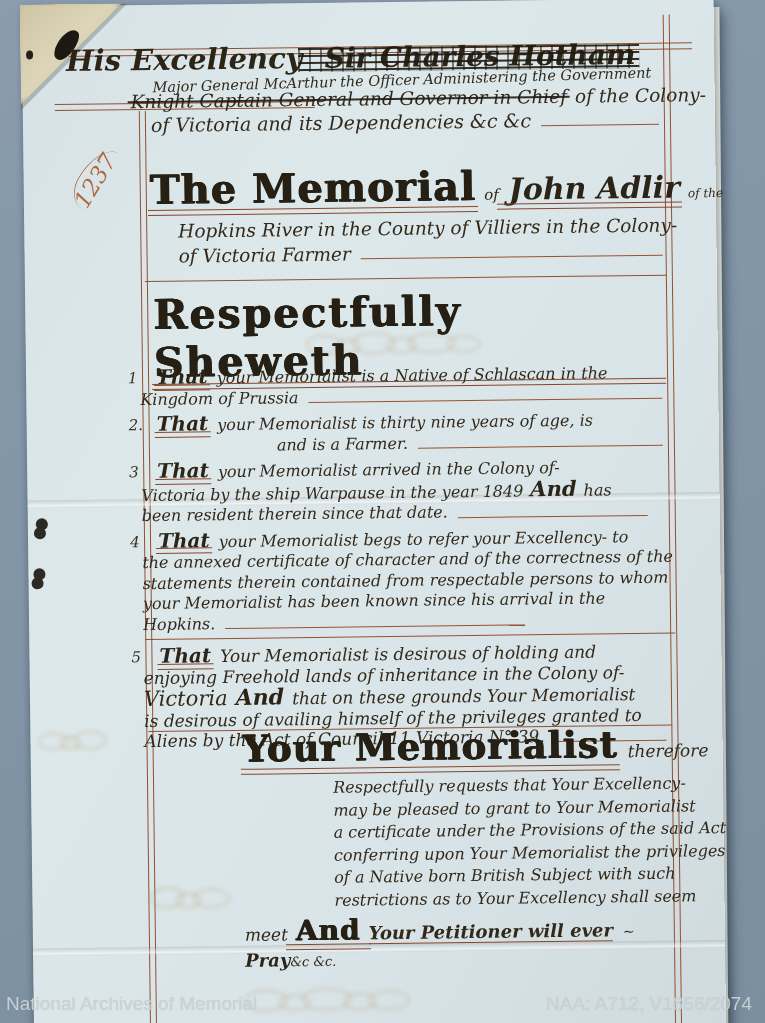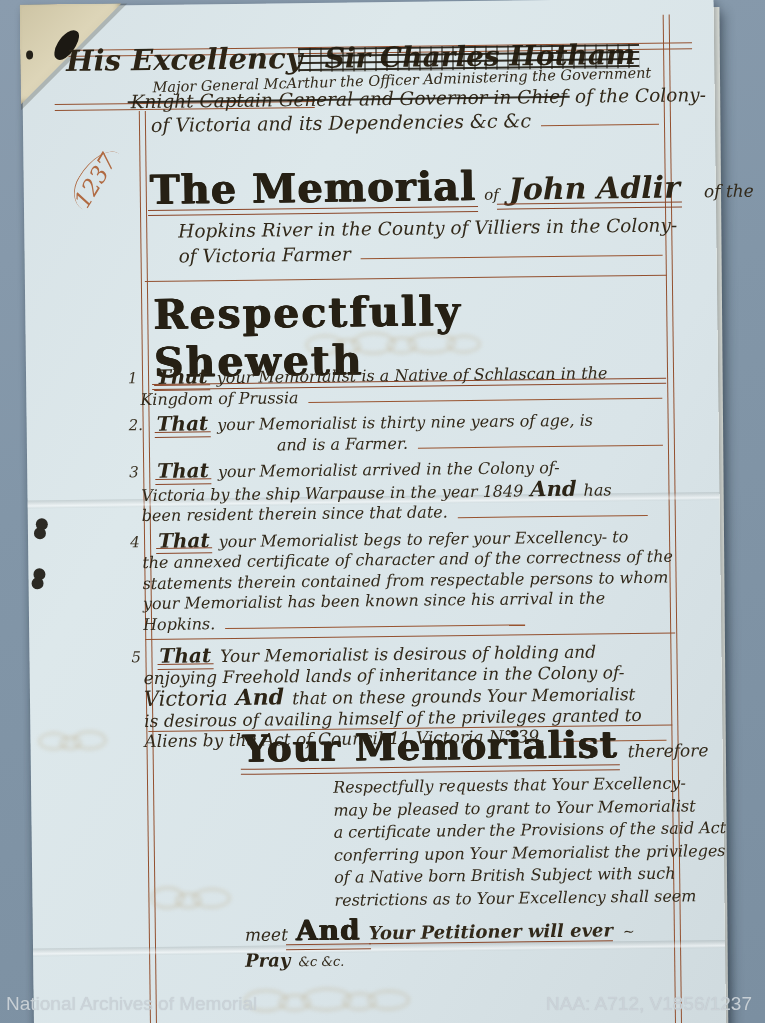--- a/index.html
+++ b/index.html
@@ -131,21 +131,21 @@
         <span class="hand" style="font-size:19px;">of Victoria and its Dependencies &amp;c &amp;c</span>
         <span class="rule-fill"></span>
       </div>
     </div>
 
     <div class="abs" style="left:126px;top:162px;width:514px;">
       <div class="hl">
         <span class="gothic dblu" style="font-size:40px;line-height:46px;">The Memorial</span>
         <span class="hand" style="font-size:15px;padding-left:8px;">of</span>
         <span class="script-lg dblu" style="font-size:30px;padding-left:10px;">John Adlir</span>
-        <span class="hand" style="font-size:17px;padding-left:8px;margin-left:16px;">of the</span>
+        <span class="hand" style="font-size:12px;padding-left:8px;">of the</span>
       </div>
       <div class="hand" style="font-size:18.5px;margin:8px 0 0 28px;white-space:nowrap;">Hopkins River in the County of Villiers in the Colony-</div>
       <div class="hl" style="margin-left:28px;margin-top:4px;">
         <span class="hand" style="font-size:18.5px;">of Victoria Farmer</span>
         <span class="rule-fill"></span>
       </div>
     </div>
     <div class="sep1" style="left:120px;top:276px;width:522px;"></div>
 
     <div class="abs" style="left:128px;top:286px;width:510px;">
@@ -268,22 +268,22 @@
           </div>
       </div>
       <div class="hl" style="margin-left:82px;margin-top:2px;">
         <span class="hand" style="font-size:17px;">meet</span>
         <span class="gothic dblu" style="font-size:28px;padding:0 8px;">And</span>
         <span class="hand u1" style="font-size:18px;font-weight:bold;">Your Petitioner will ever</span>
         <span class="hand" style="font-size:14px;padding-left:10px;">~</span>
       </div>
       <div class="hl" style="margin-left:82px;margin-top:2px;">
         <span class="script-lg" style="font-size:18px;">Pray</span>
-        <span class="hand" style="font-size:13px;margin-left:8px;">&amp;c &amp;c.</span>
+        <span class="hand" style="font-size:13px;">&amp;c &amp;c.</span>
       </div>
     </div>
 
   </div>
 
   <div class="wm" style="left:6px;top:993px;">National Archives of Memorial</div>
-  <div class="wm" style="left:546px;top:993px;">NAA: A712, V1856/1237</div>
+  <div class="wm" style="left:546px;top:993px;">NAA: A712, V1856/2074</div>
 
 </div>
 
 </body></html>

